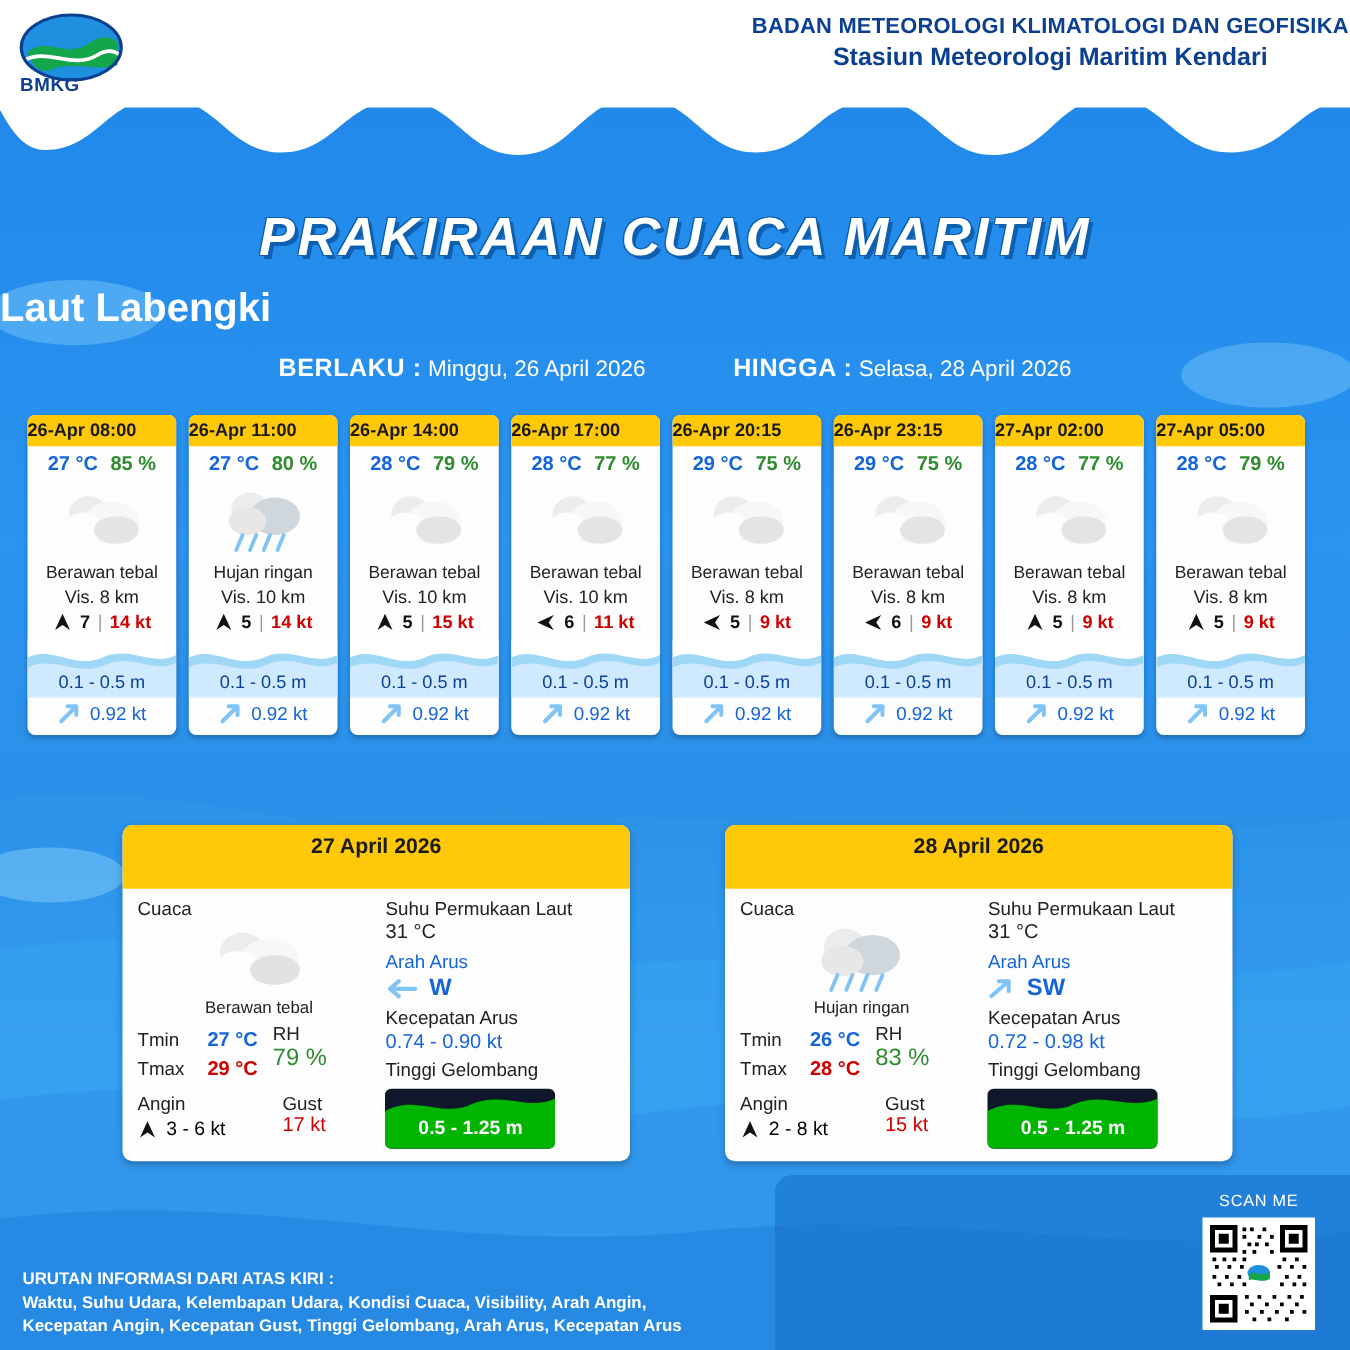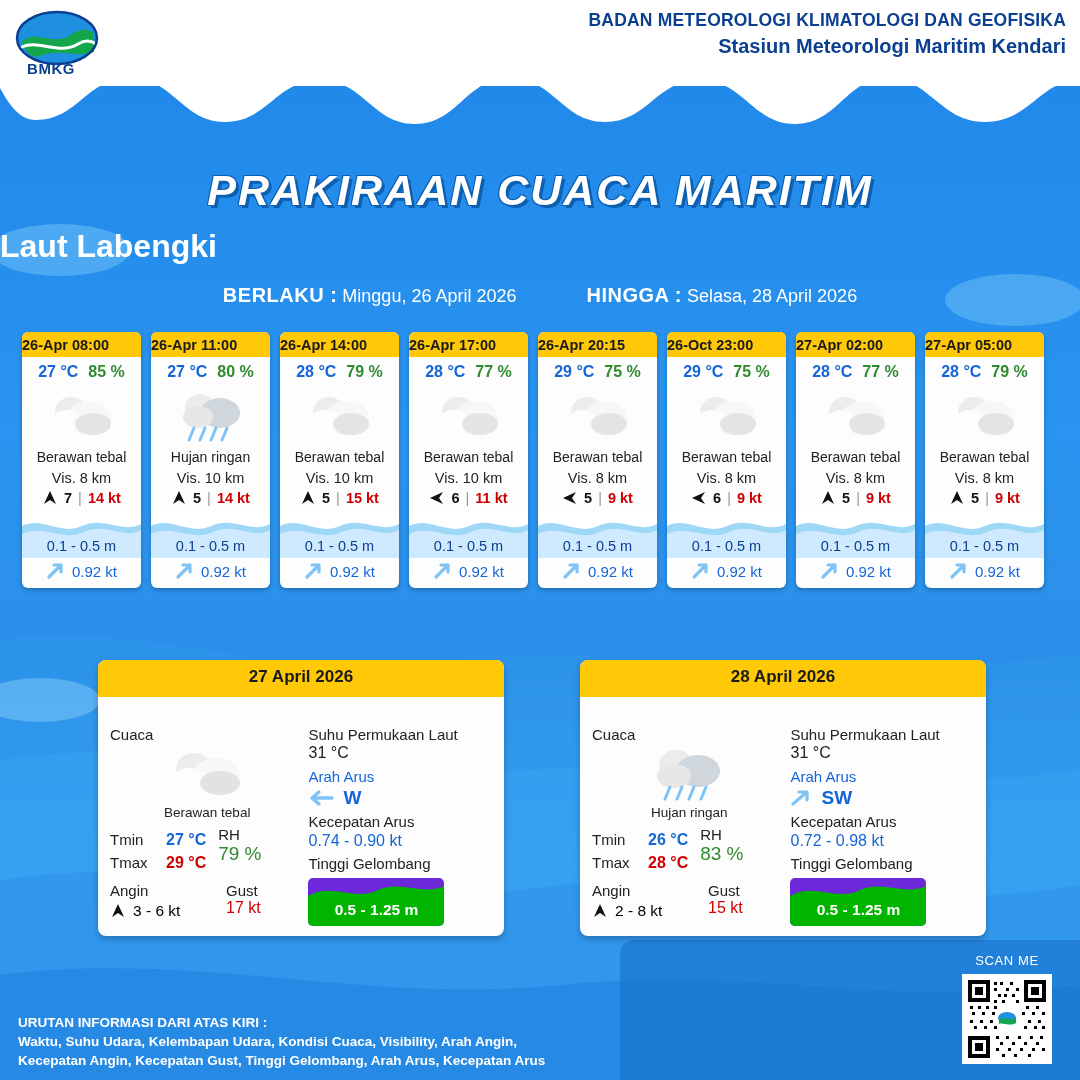--- a/index.html
+++ b/index.html
@@ -14,30 +14,30 @@
     position: absolute; inset: 0;
     background: linear-gradient(180deg,#1f86e8 0%,#2a94f0 40%,#2b8fe8 62%,#3ba3f2 80%,#2f93ee 100%);
   }
   
   .header {
     position: absolute; top: 0; left: 0; width: 100%; height: 86px;
     background: #ffffff;
     z-index: 5;
   }
   .header-text {
-    position: absolute; right: 14px; top: 10px; text-align: right;
+    position: absolute; right: 1px; top: 10px; text-align: center;
     color: #0b3f8f;
   }
   .header-text .line1 { font-size: 17.5px; font-weight: bold; letter-spacing: .2px; }
   .header-text .line2 { font-size: 20px; font-weight: bold; margin-top: 4px; }
   .logo {
     position: absolute; left: 14px; top: 8px; width: 86px; height: 72px;
   }
   .logo-label {
-    position: absolute; left: 16px; top: 60px; width: 70px; text-align: center;
+    position: absolute; left: 16px; top: 60px; width: 70px; 
     font-size: 15px; font-weight: bold; color: #0b3f8f; letter-spacing: .5px;
   }
   
   .scallop { position: absolute; top: 62px; left: 0; width: 100%; height: 70px; z-index: 4; }
   
   .title {
     position: absolute; top: 166px; width: 100%; text-align: center;
     font-size: 43px; font-weight: bold; color: #ffffff;
     letter-spacing: 2px; font-style: italic;
     text-shadow: 3px 3px 0 #0d5fb0, -1px -1px 0 #0d5fb0, 1px -1px 0 #0d5fb0, -1px 1px 0 #0d5fb0;
@@ -99,43 +99,43 @@
   .daily {
     position: absolute; top: 660px; left: 98px; width: 888px;
     display: flex; gap: 76px; z-index: 6;
   }
   .day {
     width: 406px; background: #fdfdfd; border-radius: 8px; overflow: hidden;
     box-shadow: 0 3px 6px rgba(0,0,0,.25);
   }
   .day-head {
     background: #ffc907; text-align: center; font-size: 17px; font-weight: bold;
-    color: #1a1a1a; padding: 7px 0 10px;
-  }
-  .day-body { display: flex; padding: 8px 10px 10px 12px; margin-top: 21px; }
+    color: #1a1a1a; padding: 7px 0 24px;
+  }
+  .day-body { display: flex; padding: 8px 10px 10px 12px; }
   .day-left { width: 195px; }
   .day-right { width: 190px; padding-left: 4px; }
   .lbl { font-size: 15px; color: #222; }
   .day-icon { height: 62px; display: flex; align-items: center; justify-content: center; }
   .cond-txt { text-align: center; font-size: 13.5px; color: #222; }
   .row { display: flex; align-items: baseline; margin-top: 5px; }
   .row .k { font-size: 15px; color: #222; width: 56px; }
   .row .v { font-size: 16px; font-weight: bold; }
   .blue { color: #1565d8; }
   .red { color: #d00000; }
   .green { color: #2e8b2e; font-size: 19px; }
   .mini-2col { display: flex; gap: 12px; margin-top: 6px; }
   .mini-2col .col { }
   .wind-line { display: flex; align-items: center; gap: 7px; font-size: 15.5px; margin-top: 3px; }
   .sst-val { font-size: 16px; color: #222; margin-top: 1px; }
   .cur-dir { display: flex; align-items: center; gap: 9px; margin-top: 2px; }
   .cur-dir .d { font-size: 19px; font-weight: bold; color: #1565d8; }
   .cur-spd { font-size: 16px; color: #1565d8; margin-top: 2px; }
   .wave-box {
-    margin-top: 6px; width: 136px; height: 48px; background: #6d28d9;
+    margin-top: 6px; width: 136px; height: 48px; background: #0f172a;
     border-radius: 5px; position: relative; overflow: hidden;
   }
   .wave-box svg { position: absolute; top: 0; left: 0; }
   .wave-box span {
     position: absolute; bottom: 7px; width: 100%; text-align: center;
     color: #fff; font-size: 15.5px; font-weight: bold;
   }
   
   .footer-note {
     position: absolute; left: 18px; bottom: 10px; width: 600px;
@@ -400,21 +400,21 @@
       </div>
       <div class="card-cur">
         <svg width="18" height="18" viewBox="0 0 18 18">
             <path d="M3,15 L15,3 M15,3 L8,3 M15,3 L15,10" stroke="#7fc4f5" stroke-width="3.2" fill="none" stroke-linecap="round"></path>
           </svg>
         <span>0.92 kt</span>
       </div>
     </div>
 
     <div class="card">
-      <div class="card-head">26-Oct 23:00</div>
+      <div class="card-head">26-Apr 23:15</div>
       <div class="card-temp">
         <span class="t">29 °C</span>
         <span class="h">75 %</span>
       </div>
       <div class="card-icon">
         <svg width="74" height="56" viewBox="0 0 74 56">
             <ellipse cx="26" cy="24" rx="16" ry="15" fill="#ececec"></ellipse>
             <ellipse cx="44" cy="30" rx="22" ry="17" fill="#f7f7f7"></ellipse>
             <ellipse cx="22" cy="34" rx="16" ry="12" fill="#fdfdfd"></ellipse>
             <ellipse cx="48" cy="36" rx="18" ry="11" fill="#e4e4e4"></ellipse>

